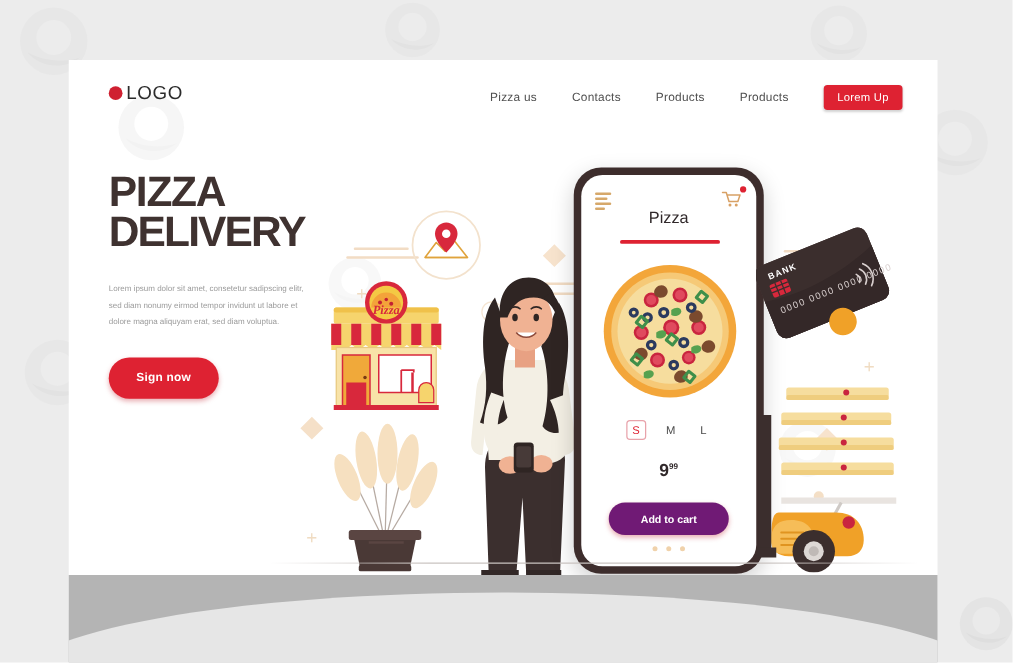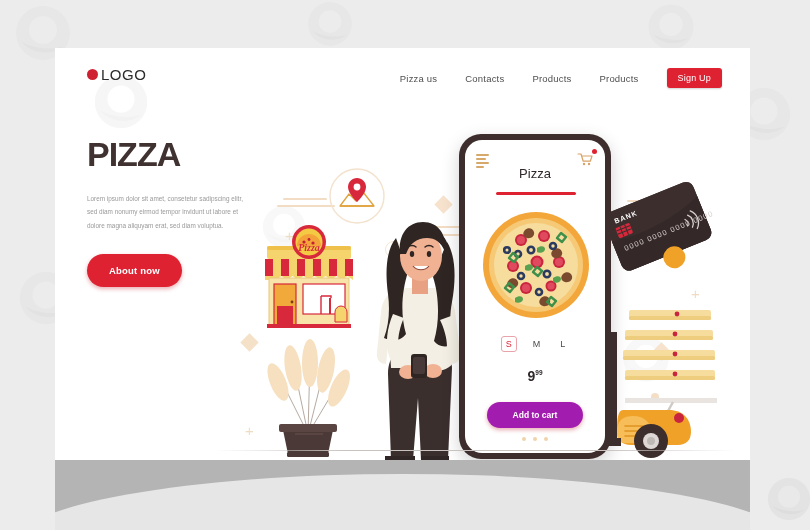--- a/index.html
+++ b/index.html
@@ -74,21 +74,21 @@
   .cart-badge{position:absolute;right:8px;top:9px;width:5px;height:5px;border-radius:50%;background:#de2232;}
   .ph-title{position:absolute;left:0;top:26px;width:100%;text-align:center;font-size:13px;color:#30282a;}
   .ph-rule{position:absolute;left:31px;top:52px;width:80px;height:2.5px;background:#de2232;border-radius:2px;}
   #pizza-img{position:absolute;left:16px;top:70px;width:110px;height:110px;}
   .size-row{position:absolute;left:0;top:196px;width:100%;display:flex;justify-content:center;gap:12px;align-items:center;}
   .size-opt{font-size:9px;color:#4a4a4a;padding:2px 4px;}
   .size-opt.sel{color:#de2232;border:1px solid #e8a3ab;border-radius:3px;}
   .price{position:absolute;left:0;top:228px;width:100%;text-align:center;font-size:14px;font-weight:bold;color:#30282a;}
   .price sup{font-size:6.5px;font-weight:bold;vertical-align:super;}
   .addcart{
-    position:absolute;left:22px;top:262px;width:96px;text-align:center;background:#a21caf;color:#fff;
+    position:absolute;left:22px;top:262px;width:96px;text-align:center;background:#701a75;color:#fff;
     font-size:8.5px;font-weight:bold;padding:8px 0;border-radius:16px;box-shadow:0 2px 4px rgba(190,20,35,.35);
   }
   .dots{position:absolute;left:0;top:297px;width:100%;display:flex;justify-content:center;gap:7px;}
   .dots i{width:4px;height:4px;border-radius:50%;background:#f0d2ab;display:block;}
   
   .scene{position:absolute;}
   
   #footer-band{position:absolute;left:55px;top:460px;width:695px;height:70px;background:#b4b4b4;overflow:hidden;}
   #footer-arc{position:absolute;left:-6%;top:14px;width:112%;height:140px;background:#e6e6e6;border-radius:50%;}
 </style>
@@ -210,30 +210,31 @@
   <div id="site-header">
     <div class="logo-wrap">
       <span class="logo-dot"></span>
       <span class="logo-text">LOGO</span>
     </div>
     <div class="nav">
       <span class="nav-link">Pizza us</span>
       <span class="nav-link">Contacts</span>
       <span class="nav-link">Products</span>
       <span class="nav-link">Products</span>
-      <span class="signup-btn">Sign Up</span>
+      <span class="signup-btn">Lorem Up</span>
     </div>
   </div>
 
   <div id="hero-copy">
     <h1 class="headline">
       <span>PIZZA</span>
+      <span class="hl-2">DELIVERY</span>
     </h1>
     <div class="subcopy">Lorem ipsum dolor sit amet, consetetur sadipscing elitr, sed diam nonumy eirmod tempor invidunt ut labore et dolore magna aliquyam erat, sed diam voluptua.</div>
-    <div class="start-btn">About now</div>
+    <div class="start-btn">Sign now</div>
   </div>
 
   <div class="acc acc-line" style="left:228px;top:150px;width:44px;"></div>
   <div class="acc acc-line" style="left:222px;top:157px;width:58px;"></div>
   <div class="acc acc-diamond" style="left:382px;top:150px;"></div>
   <div class="acc acc-line" style="left:370px;top:178px;width:40px;"></div>
   <div class="acc acc-line" style="left:362px;top:186px;width:52px;"></div>
   <div class="acc acc-plus" style="left:230px;top:180px;">+</div>
   <div class="acc acc-circle-o" style="left:330px;top:193px;width:15px;height:15px;"></div>
   <div class="acc acc-diamond" style="left:188px;top:288px;background:#f5e0c8;"></div>

